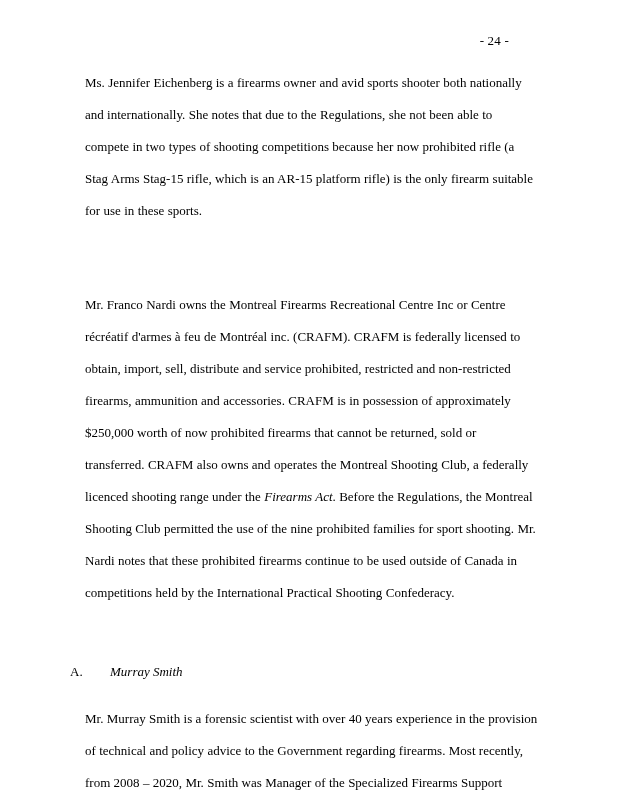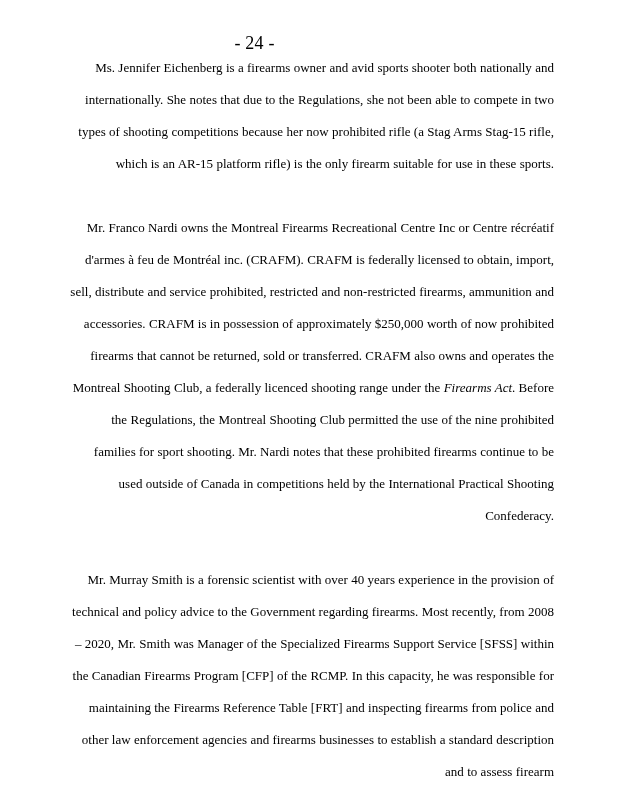--- a/index.html
+++ b/index.html
@@ -17,22 +17,22 @@
     height: 807px;
     background: #ffffff;
     overflow: hidden;
     box-sizing: border-box;
   }
   .page-number {
     position: absolute;
     top: 33px;
     left: 0;
     width: 509px;
-    text-align: center;
-    font-size: 18px;
+    text-align: right;
+    font-size: 13px;
     letter-spacing: 0.2px;
   }
   .body-block {
     position: absolute;
     left: 70px;
     top: 52px;
     width: 484px;
   }
   
   .heading-row {
@@ -56,22 +56,22 @@
   .heading-title-bold {
     display: inline-block;
     font-weight: bold;
     vertical-align: top;
     letter-spacing: 0.1px;
   }
   
   .para {
     font-size: 13px;
     line-height: 32px;
-    margin: 0;
-    text-align: right;
+    margin: 15px;
+    text-align: left;
     word-spacing: 0.1px;
   }
   .para .ital {
     font-style: italic;
   }
   .gap-line {
     height: 32px;
   }
 </style>
 </head>
@@ -87,17 +87,20 @@
     <p class="para">Ms. Jennifer Eichenberg is a firearms owner and avid sports shooter both nationally and internationally. She notes that due to the Regulations, she not been able to compete in two types of shooting competitions because her now prohibited rifle (a Stag Arms Stag-15 rifle, which is an AR-15 platform rifle) is the only firearm suitable for use in these sports.</p>
 
     <div class="gap-line"></div>
 
 
     <p class="para"><span>Mr. Franco Nardi owns the Montreal Firearms Recreational Centre Inc or Centre récréatif d'armes à feu de Montréal inc. (CRAFM). CRAFM is federally licensed to obtain, import, sell, distribute and service prohibited, restricted and non-restricted firearms, ammunition and accessories. CRAFM is in possession of approximately $250,000 worth of now prohibited firearms that cannot be returned, sold or transferred. CRAFM also owns and operates the Montreal Shooting Club, a federally licenced shooting range under the </span><span class="ital">Firearms Act</span><span>. Before the Regulations, the Montreal Shooting Club permitted the use of the nine prohibited families for sport shooting. Mr. Nardi notes that these prohibited firearms continue to be used outside of Canada in competitions held by the International Practical Shooting Confederacy.</span></p>
 
     <div class="gap-line"></div>
 
 
+    <div class="heading-row">
+      <span class="heading-label">A.</span><span class="heading-title-italic">Murray Smith</span>
+    </div>
 
     <p class="para">Mr. Murray Smith is a forensic scientist with over 40 years experience in the provision of technical and policy advice to the Government regarding firearms. Most recently, from 2008 – 2020, Mr. Smith was Manager of the Specialized Firearms Support Service [SFSS] within the Canadian Firearms Program [CFP] of the RCMP.  In this capacity, he was responsible for maintaining the Firearms Reference Table [FRT] and inspecting firearms from police and other law enforcement agencies and firearms businesses to establish a standard description and to assess firearm</p>
 
   </div>
 </div>
 
 </body></html>

